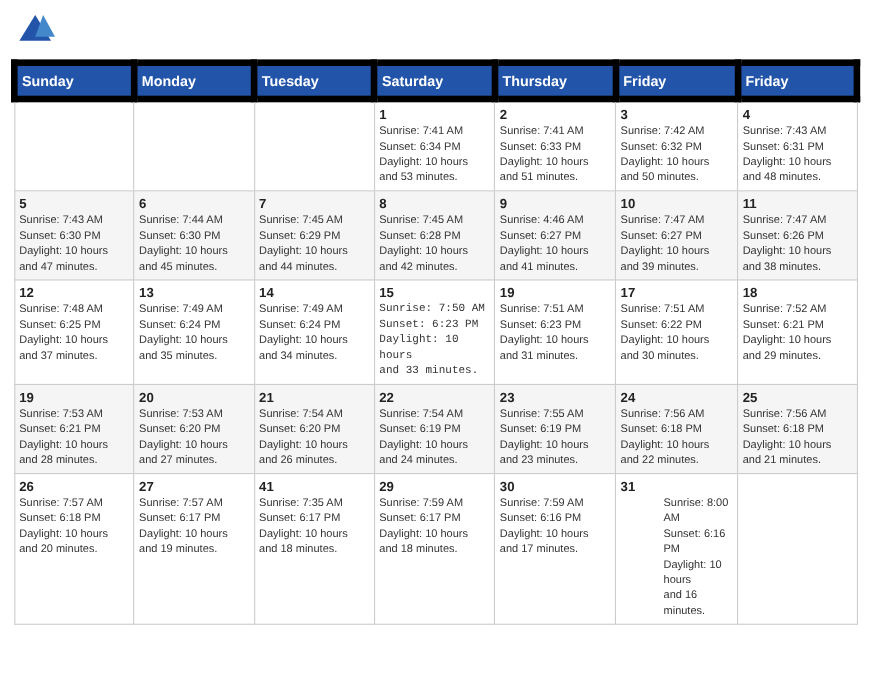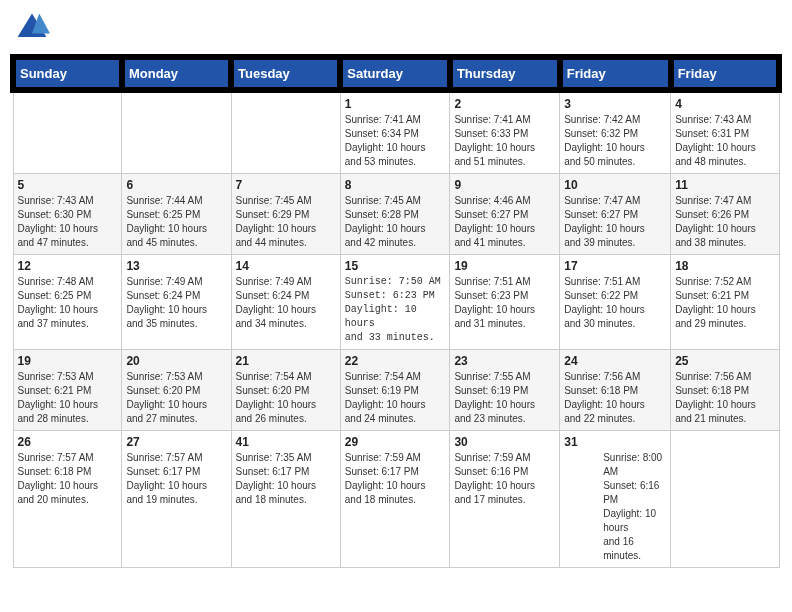--- a/index.html
+++ b/index.html
@@ -148,21 +148,21 @@
         <td>
           <span class="day-num">5</span>
           <div class="day-info" style="white-space: pre-line;">Sunrise: 7:43 AM
 Sunset: 6:30 PM
 Daylight: 10 hours
 and 47 minutes.</div>
         </td>
         <td>
           <span class="day-num">6</span>
           <div class="day-info" style="white-space: pre-line;">Sunrise: 7:44 AM
-Sunset: 6:25 PM
+Sunset: 6:30 PM
 Daylight: 10 hours
 and 45 minutes.</div>
         </td>
         <td>
           <span class="day-num">7</span>
           <div class="day-info" style="white-space: pre-line;">Sunrise: 7:45 AM
 Sunset: 6:29 PM
 Daylight: 10 hours
 and 44 minutes.</div>
         </td>

